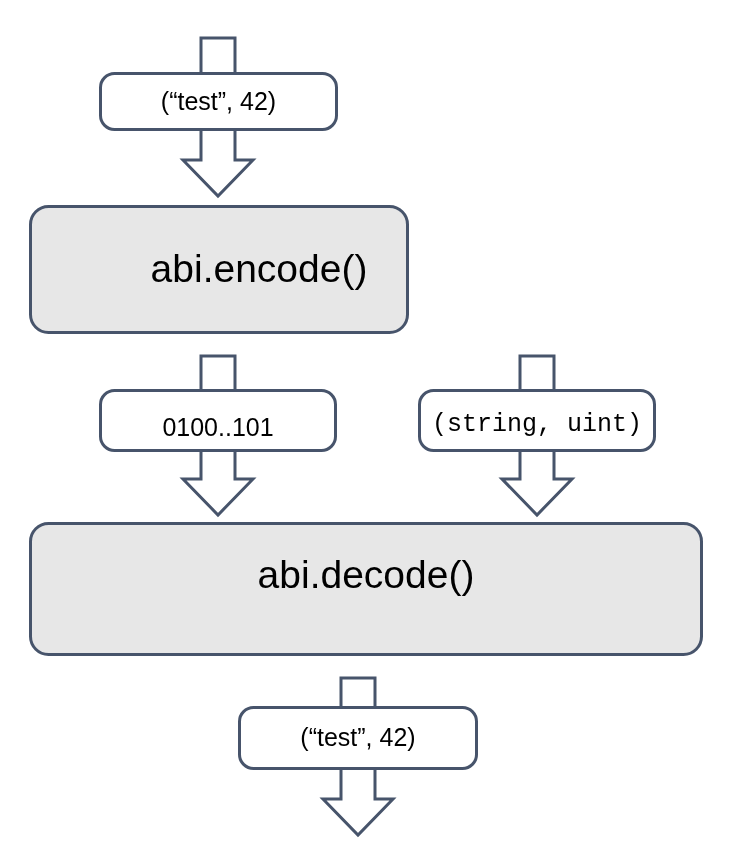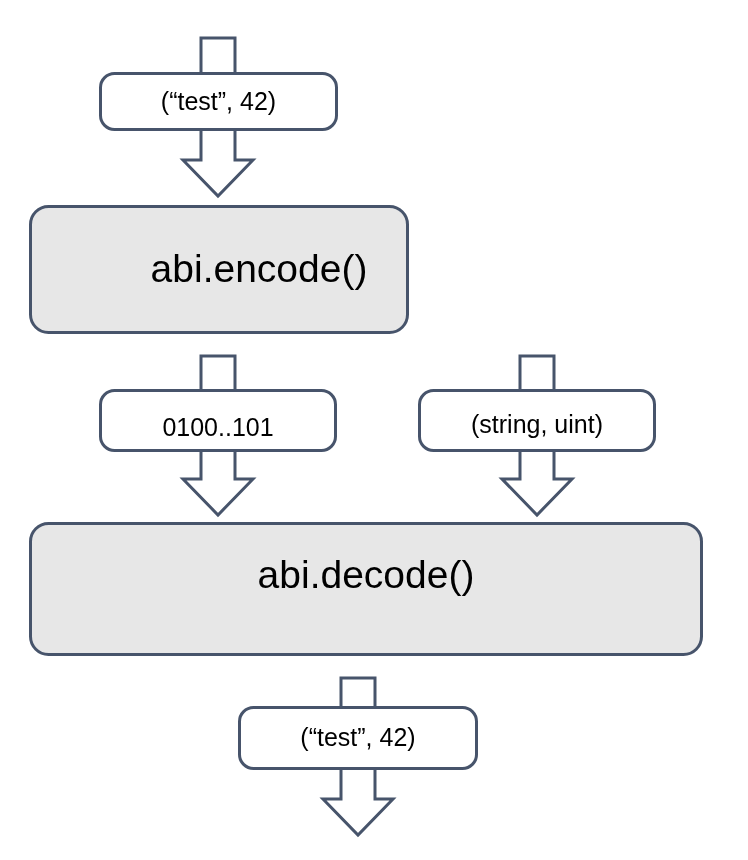--- a/index.html
+++ b/index.html
@@ -68,18 +68,18 @@
         <rect x="419.5" y="390.5" width="235" height="60" rx="14" ry="14" fill="#ffffff" stroke="#47546b" stroke-width="3"></rect>
         <rect x="30.5" y="523.5" width="671" height="131" rx="18" ry="18" fill="#e7e7e7" stroke="#47546b" stroke-width="3"></rect>
         <rect x="239.5" y="707.5" width="237" height="61" rx="14" ry="14" fill="#ffffff" stroke="#47546b" stroke-width="3"></rect>
       </g>
   </svg>
 
   <div id="labels-layer">
       <div class="node-label label-small" style="left: 99px; top: 72px; width: 239px; height: 59px;">(“test”, 42)</div>
       <div class="node-label label-large" style="left: 29px; top: 205px; width: 380px; height: 129px; margin-left: 40px;">abi.encode()</div>
       <div class="node-label label-small" style="left: 99px; top: 389px; width: 238px; height: 78px;">0100..101</div>
-      <div class="node-label label-small" style="left: 418px; top: 389px; width: 238px; height: 71px;">(string, uint)</div>
+      <div class="node-label label-small" style="left: 418px; top: 389px; width: 238px; height: 71px; font-family: Liberation Mono, monospace;">(string, uint)</div>
       <div class="node-label label-large" style="left: 29px; top: 508px; width: 674px; height: 134px;">abi.decode()</div>
       <div class="node-label label-small" style="left: 238px; top: 706px; width: 240px; height: 64px;">(“test”, 42)</div>
     </div>
 
 </div>
 
 </body></html>

